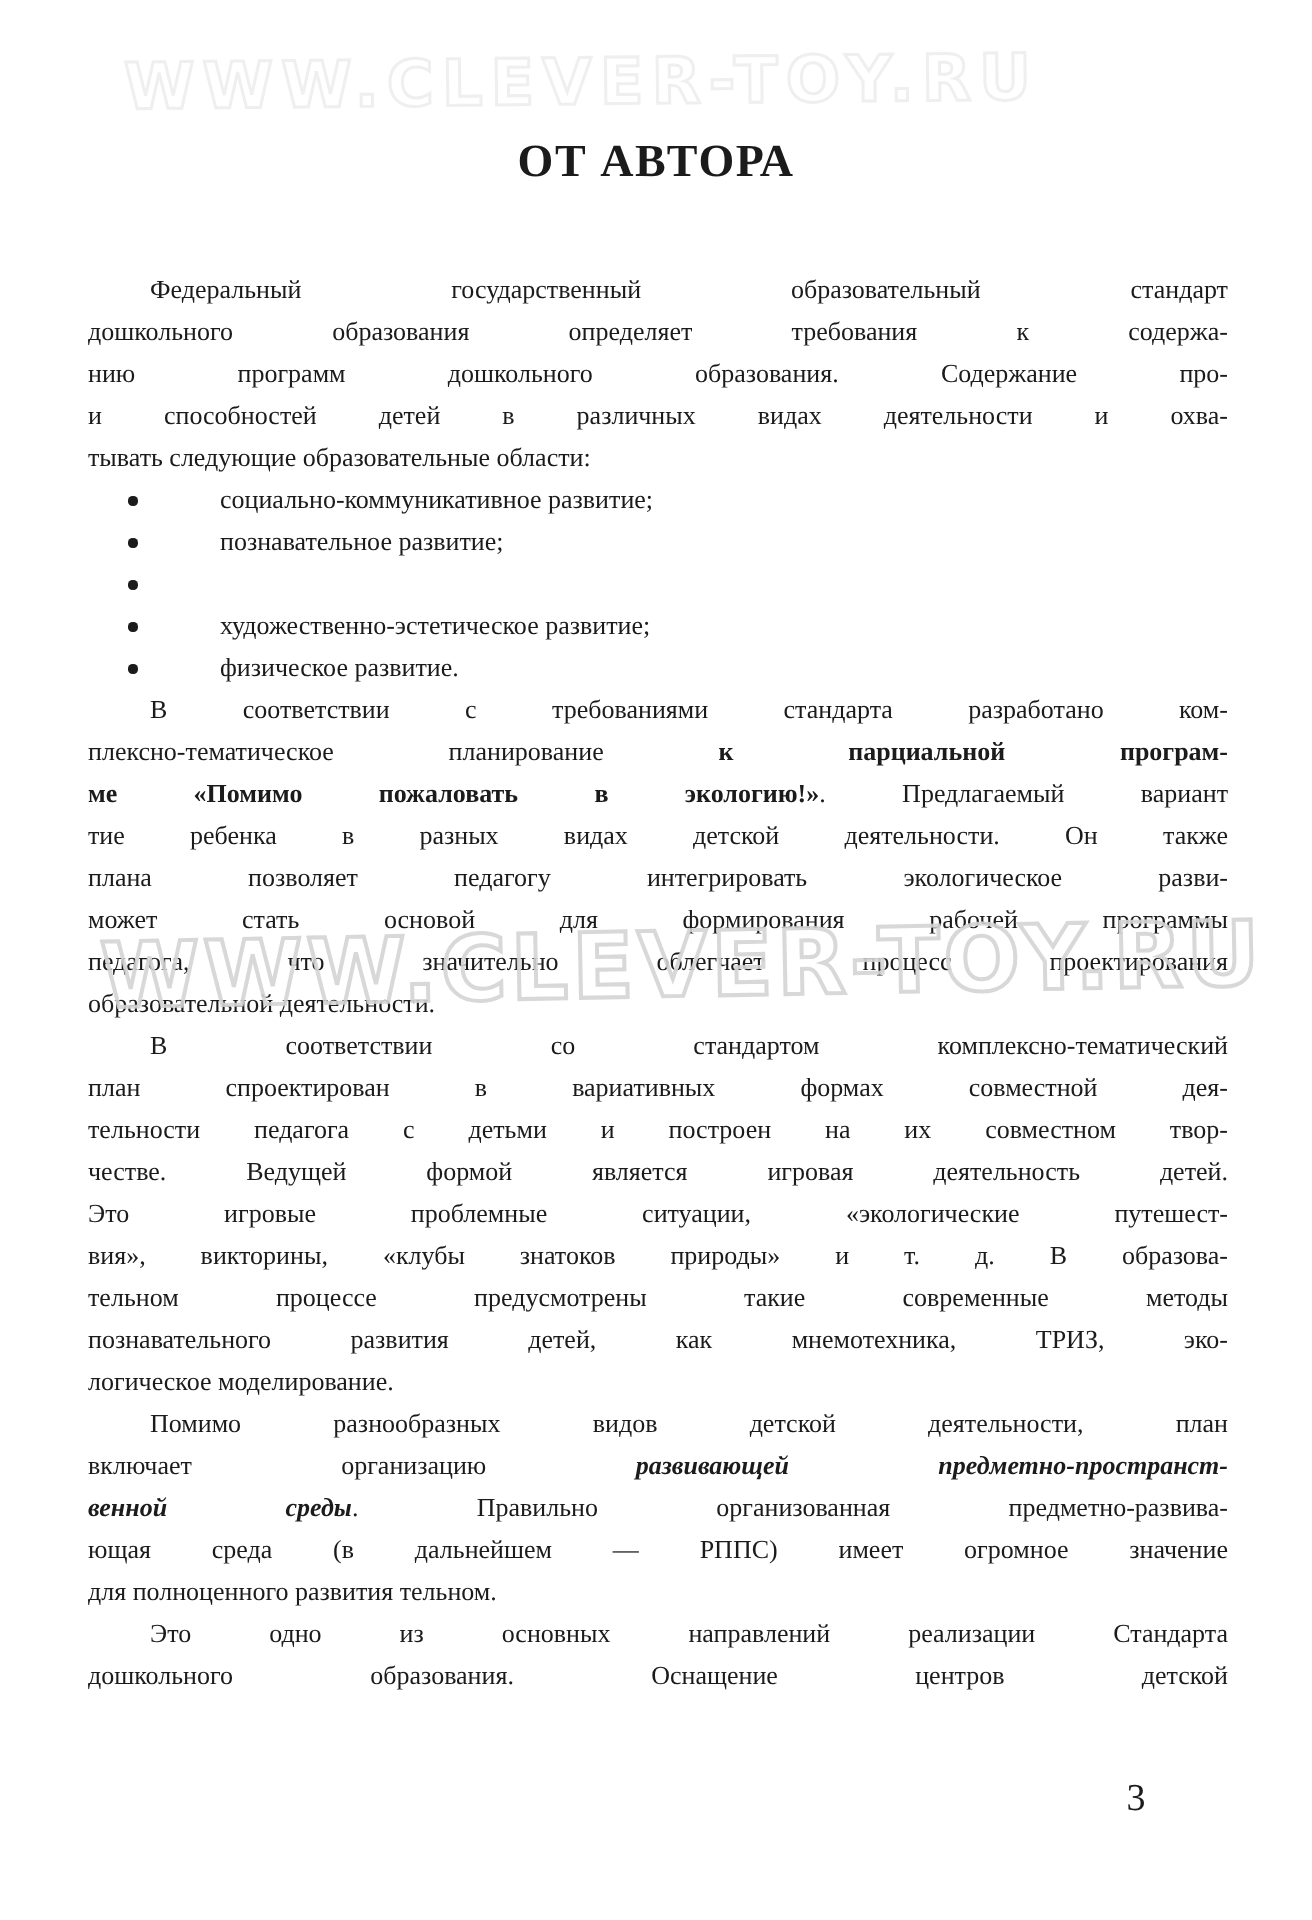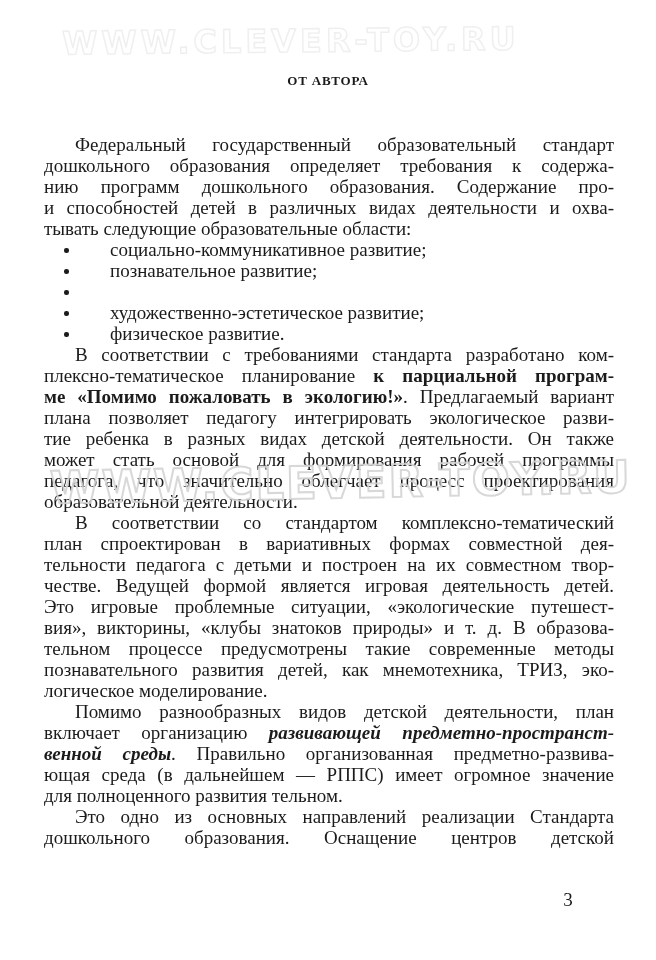--- a/index.html
+++ b/index.html
@@ -11,31 +11,31 @@
     overflow:hidden;
     font-family:"Liberation Serif","DejaVu Serif",serif;
     color:#1b1b1b;
   }
   .doc-title{
     position:absolute;
     left:0;top:70px;width:656px;height:22px;
     line-height:22px;
     text-align:center;
     font-weight:bold;
-    font-size:13px;
+    font-size:23px;
     letter-spacing:0.8px;
   }
   #text-body{
     position:absolute;
     left:44px;top:134px;width:570px;
   }
   .line{
     height:21px;
     line-height:21px;
-    font-size:19px;
+    font-size:13px;
     text-align:left;
     text-align-last:left;
     position:relative;
     white-space:normal;
   }
   .line.just{
     text-align:justify;
     text-align-last:justify;
   }
   .line.indent{padding-left:31px;}
@@ -97,22 +97,22 @@
       <div class="line just"><span class="s-n">и способностей детей в различных видах деятельности и охва-</span></div>
       <div class="line"><span class="s-n">тывать следующие образовательные области:</span></div>
       <div class="line bul"><span class="dot"></span><span class="s-n">социально-коммуникативное развитие;</span></div>
       <div class="line bul"><span class="dot"></span><span class="s-n">познавательное развитие;</span></div>
       <div class="line bul"><span class="dot"></span></div>
       <div class="line bul"><span class="dot"></span><span class="s-n">художественно-эстетическое развитие;</span></div>
       <div class="line bul"><span class="dot"></span><span class="s-n">физическое развитие.</span></div>
       <div class="line just indent"><span class="s-n">В соответствии с требованиями стандарта разработано ком-</span></div>
       <div class="line just"><span class="s-n">плексно-тематическое планирование </span><span class="s-b">к парциальной програм-</span></div>
       <div class="line just"><span class="s-b">ме «Помимо пожаловать в экологию!»</span><span class="s-n">. Предлагаемый вариант</span></div>
+      <div class="line just"><span class="s-n">тие ребенка в разных видах детской деятельности. Он также</span></div>
       <div class="line just"><span class="s-n">плана позволяет педагогу интегрировать экологическое разви-</span></div>
-      <div class="line just"><span class="s-n">тие ребенка в разных видах детской деятельности. Он также</span></div>
       <div class="line just"><span class="s-n">может стать основой для формирования рабочей программы</span></div>
       <div class="line just"><span class="s-n">педагога, что значительно облегчает процесс проектирования</span></div>
       <div class="line"><span class="s-n">образовательной деятельности.</span></div>
       <div class="line just indent"><span class="s-n">В соответствии со стандартом комплексно-тематический</span></div>
       <div class="line just"><span class="s-n">план спроектирован в вариативных формах совместной дея-</span></div>
       <div class="line just"><span class="s-n">тельности педагога с детьми и построен на их совместном твор-</span></div>
       <div class="line just"><span class="s-n">честве. Ведущей формой является игровая деятельность детей.</span></div>
       <div class="line just"><span class="s-n">Это игровые проблемные ситуации, «экологические путешест-</span></div>
       <div class="line just"><span class="s-n">вия», викторины, «клубы знатоков природы» и т. д. В образова-</span></div>
       <div class="line just"><span class="s-n">тельном процессе предусмотрены такие современные методы</span></div>

